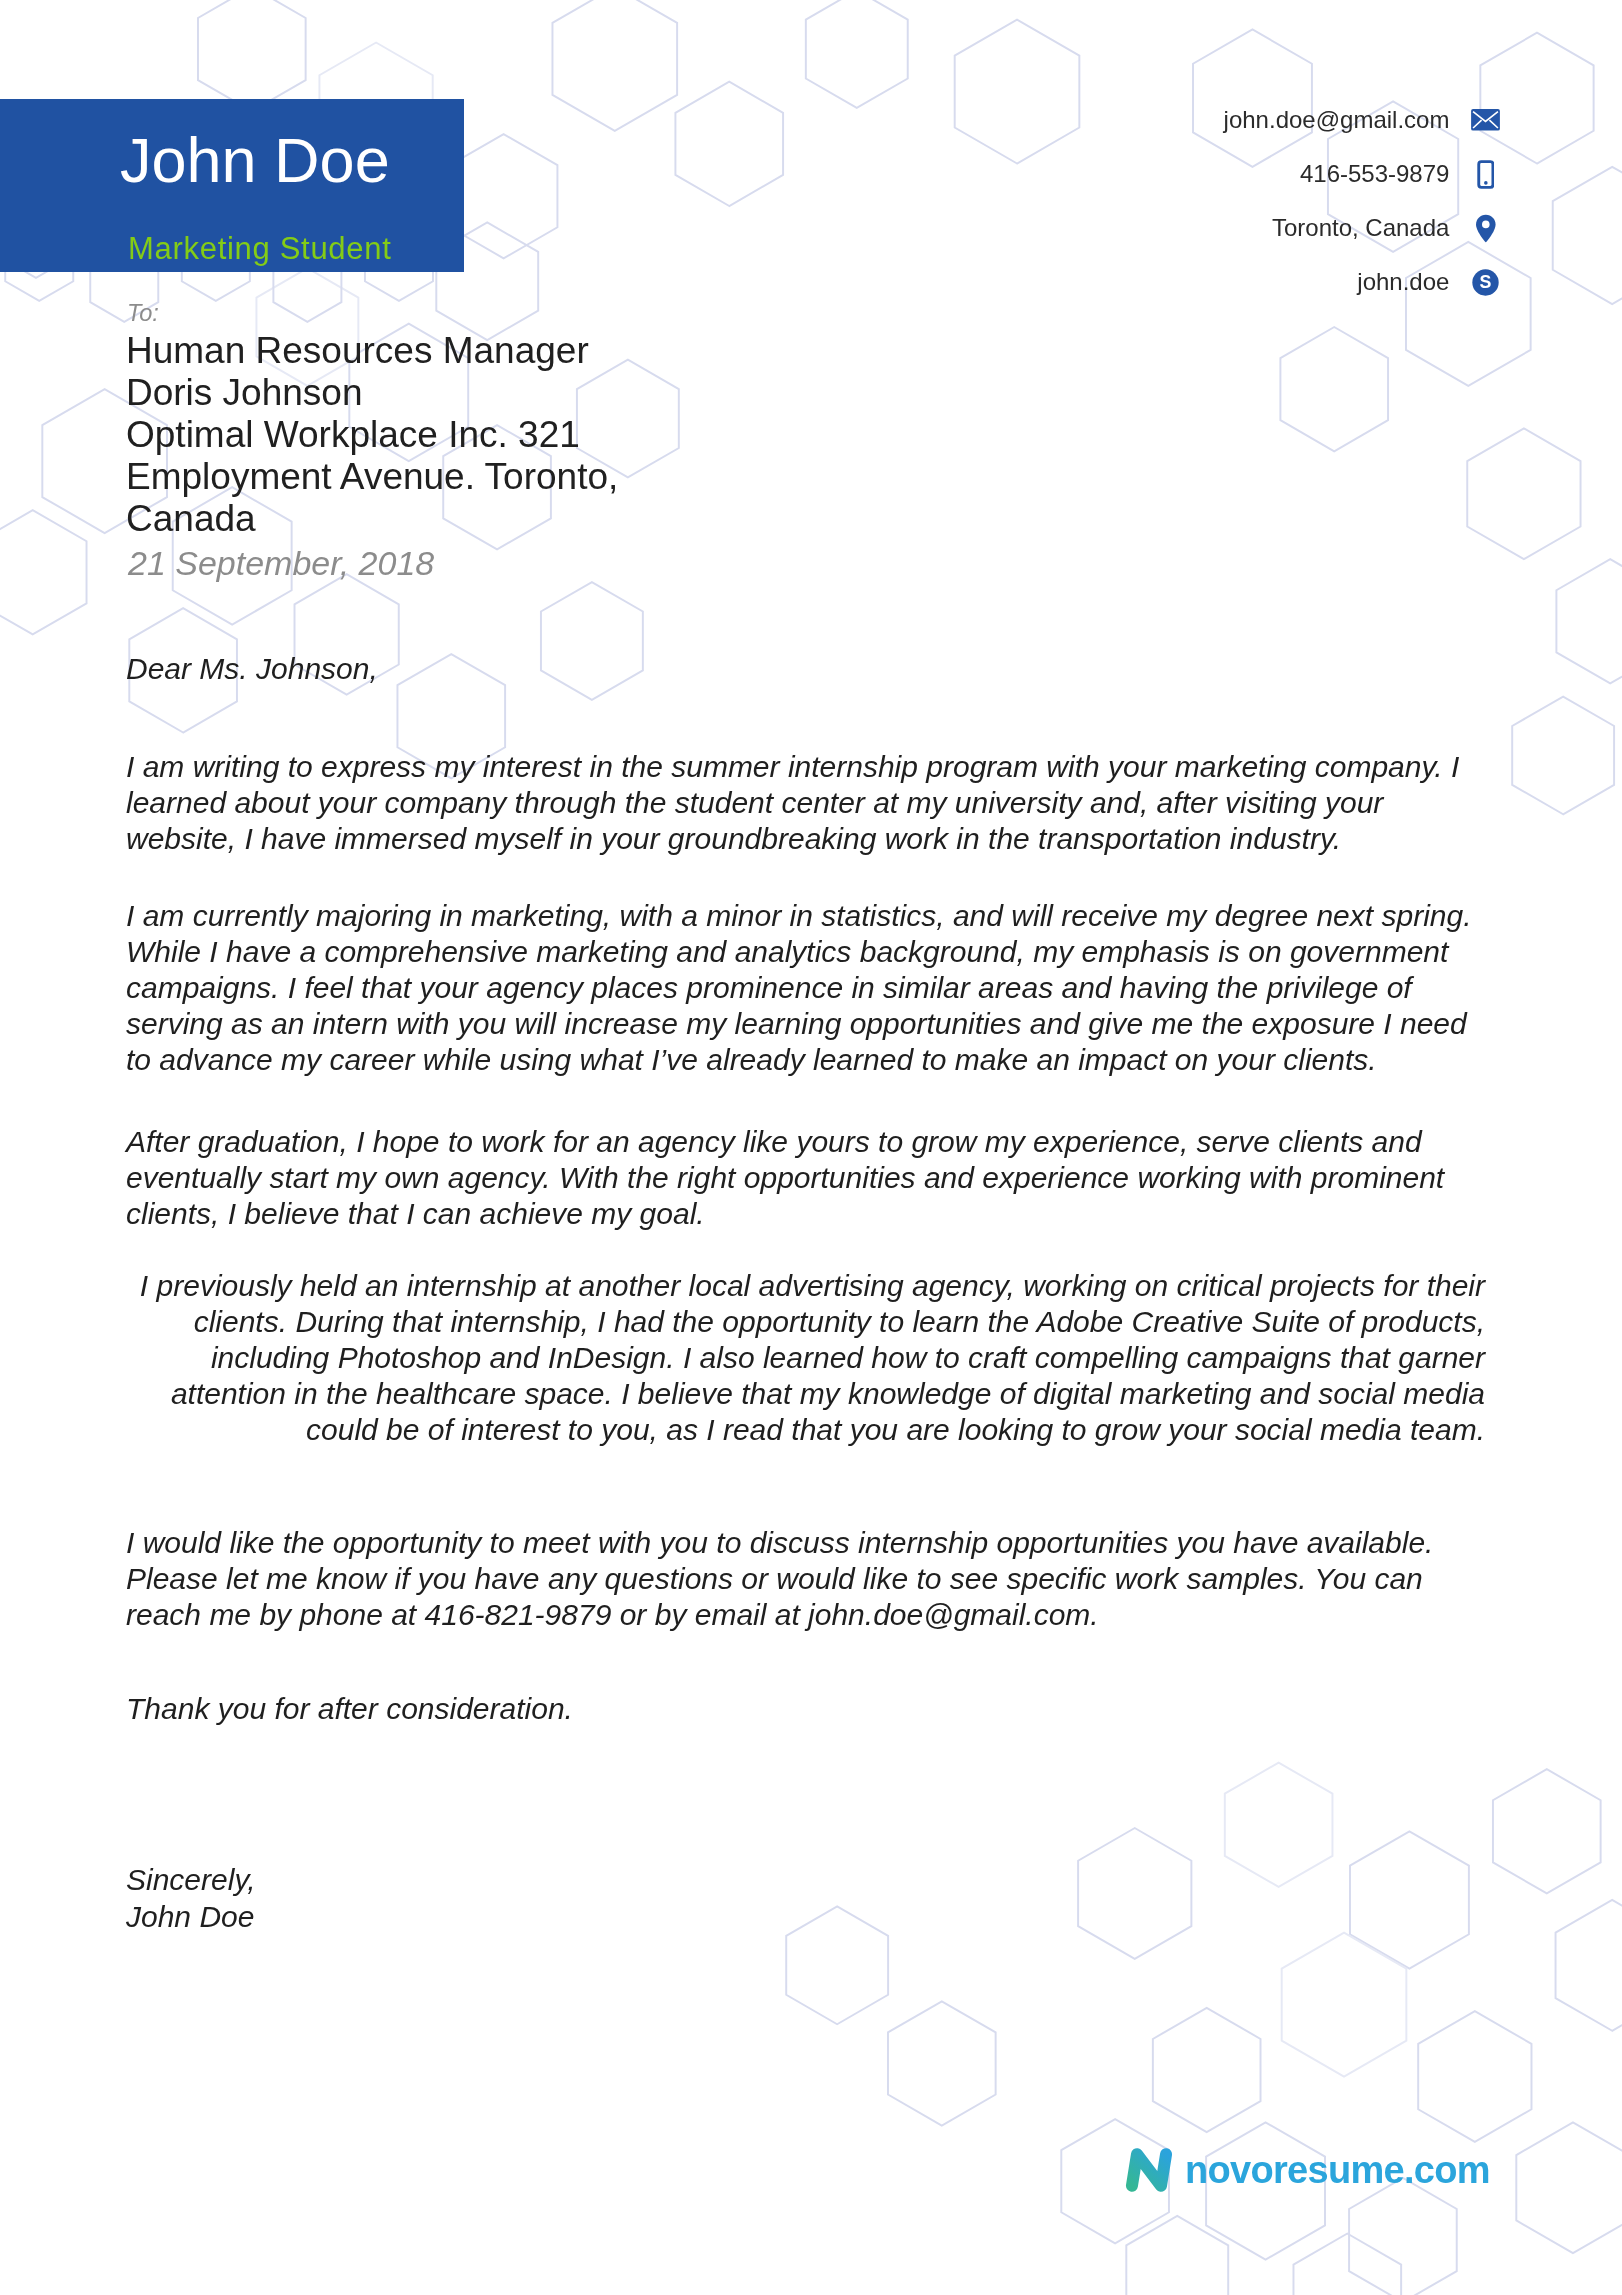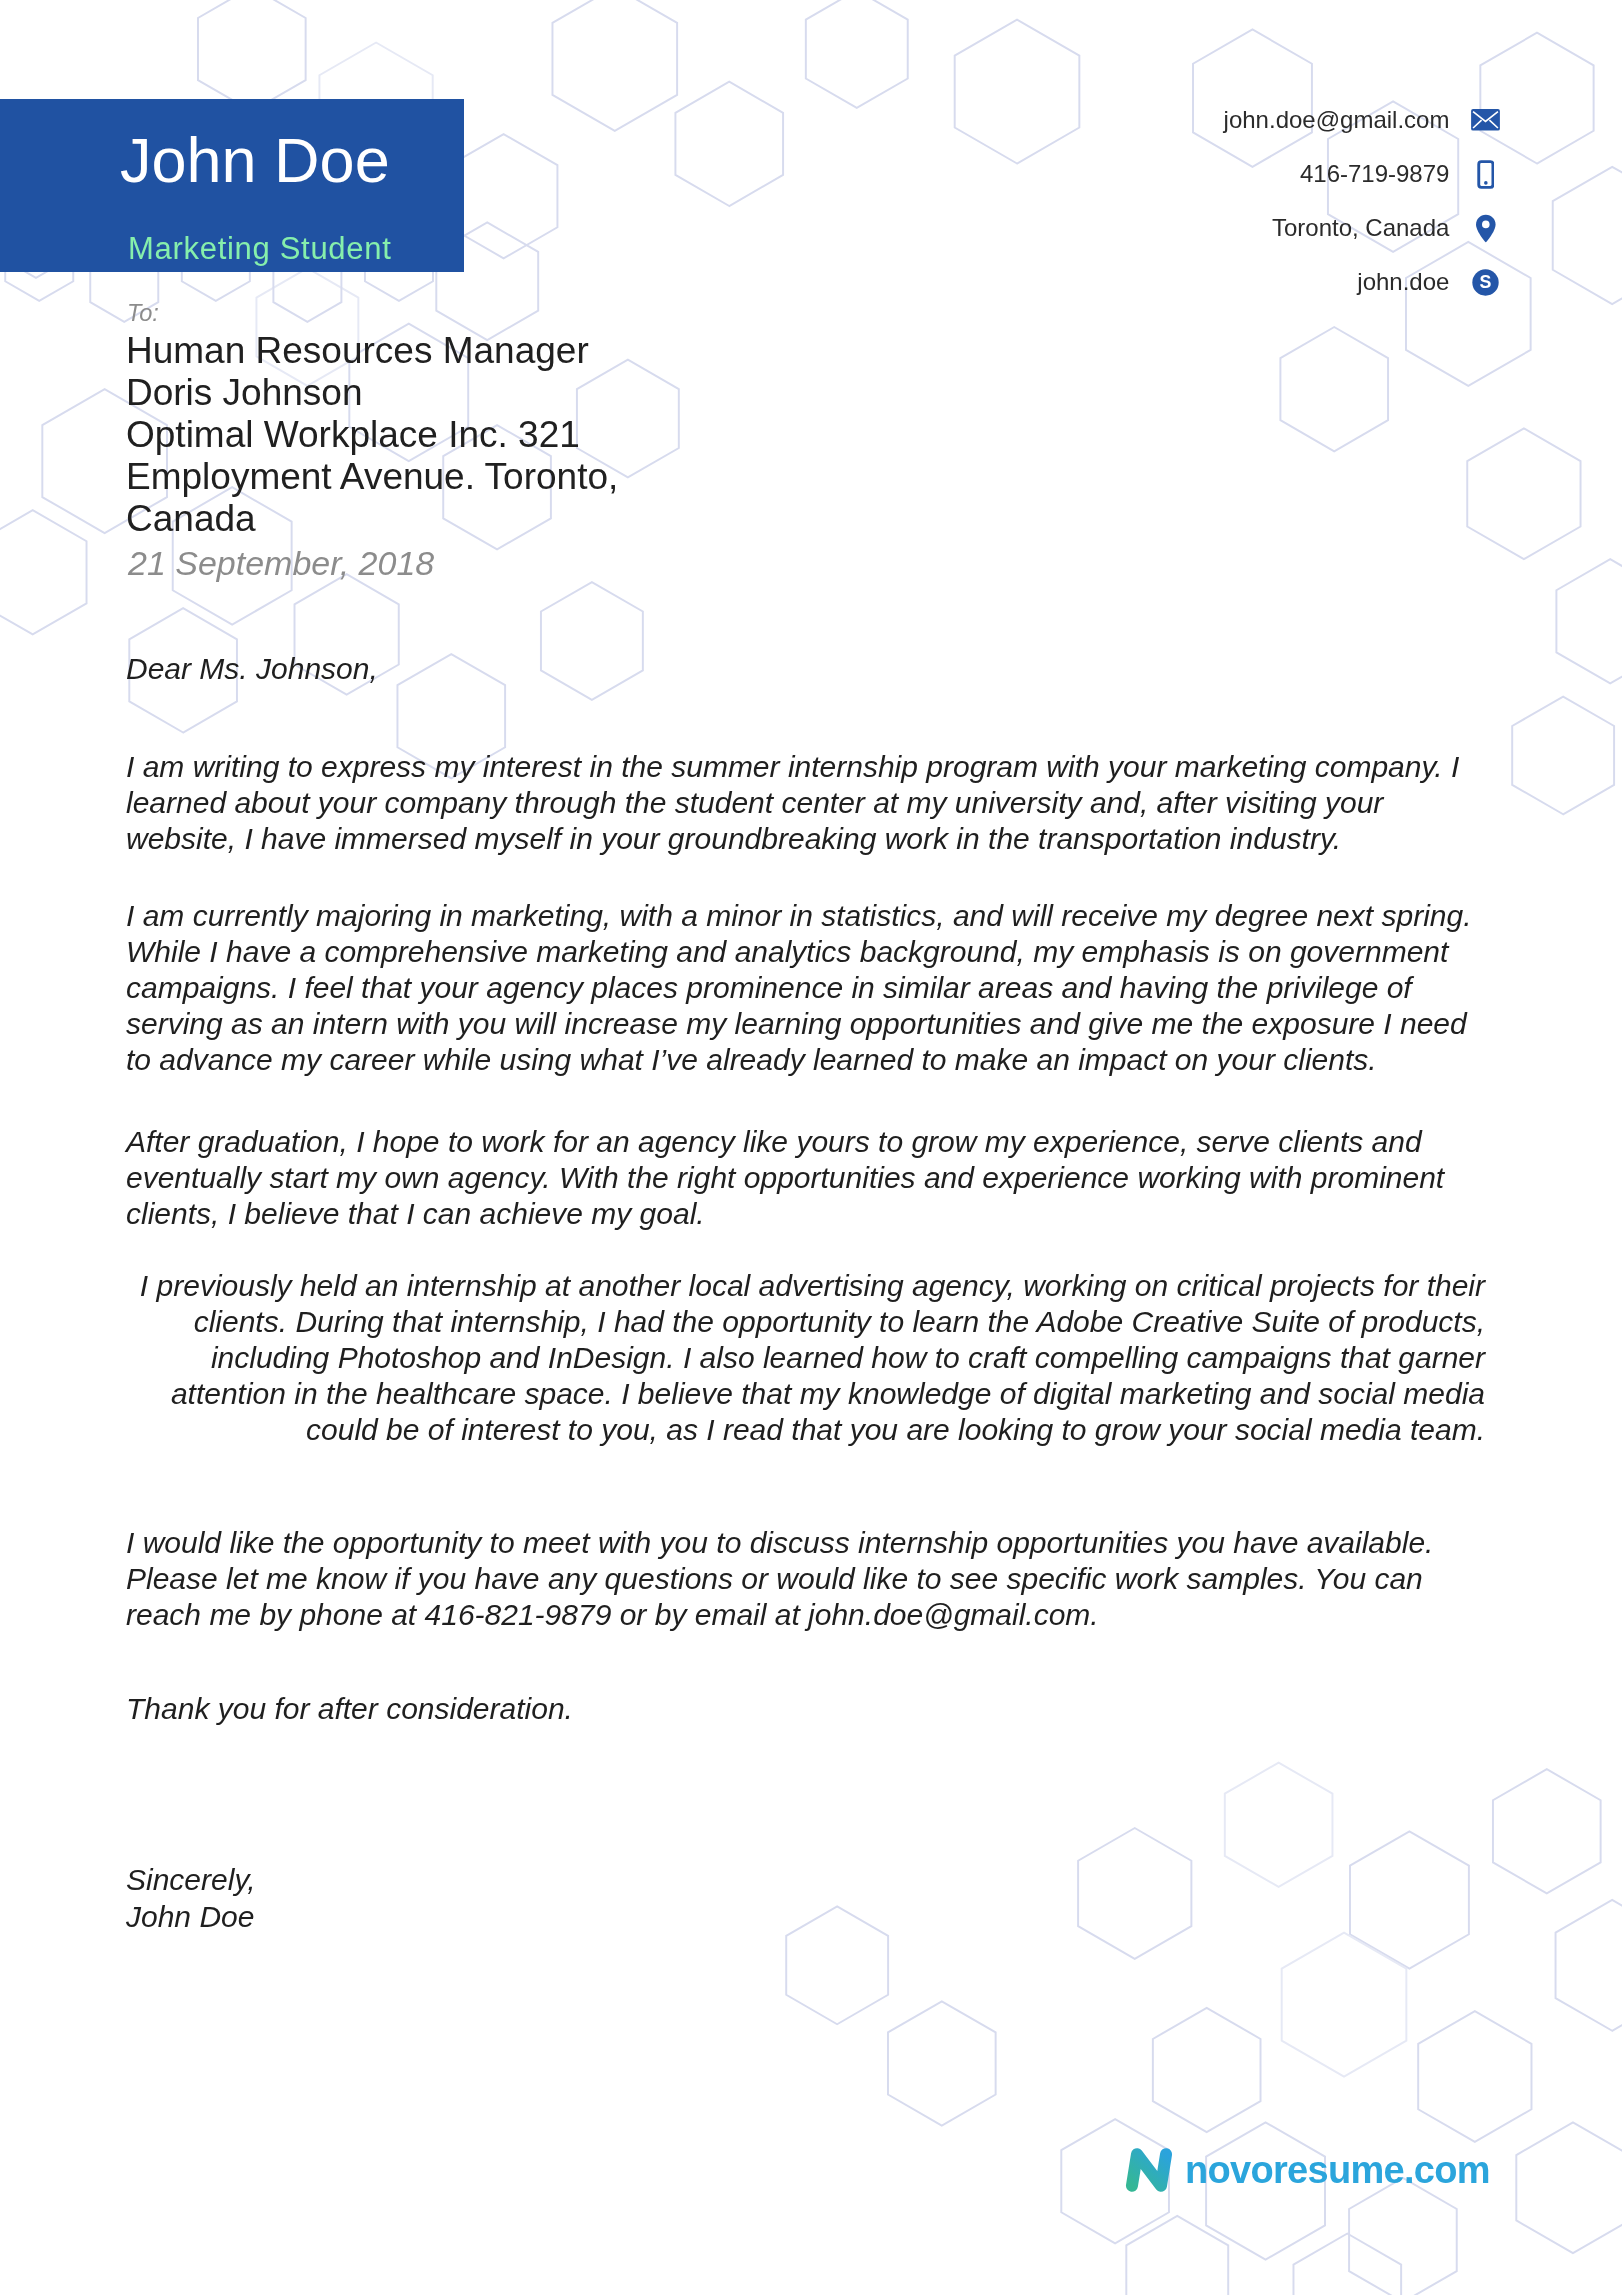--- a/index.html
+++ b/index.html
@@ -19,21 +19,21 @@
   .namebox{
     position:absolute;left:0;top:99px;width:464px;height:173px;
     background:var(--brand-blue,#2052A2);z-index:2;
   }
   .person-name{
     position:absolute;left:120px;top:29px;
     font-size:63px;line-height:65px;color:#fff;white-space:nowrap;
   }
   .person-title{
     position:absolute;left:128px;top:133px;
-    font-size:31px;line-height:34px;color:#86efac;white-space:nowrap;letter-spacing:0.7px;
+    font-size:31px;line-height:34px;color:#84cc16;white-space:nowrap;letter-spacing:0.7px;
   }
 
   
   .contact{position:absolute;top:93px;right:122px;z-index:3;}
   .contact-row{
     height:54px;display:flex;align-items:center;justify-content:flex-end;gap:21.6px;
   }
   .contact-label{font-size:24px;color:#2b2b2b;white-space:nowrap;}
   .contact-icon{width:29px;display:flex;justify-content:center;align-items:center;color:var(--icon-blue,#2456A8);}
 
@@ -134,21 +134,21 @@
         <span class="contact-label">john.doe@gmail.com</span>
         <span class="contact-icon">
           <svg width="29" height="21.6" viewBox="0 0 44 33">
             <rect width="44" height="33" rx="3" fill="currentColor"></rect>
             <path d="M3 4 L22 19 L41 4" stroke="#fff" stroke-width="2.5" fill="none"></path>
             <path d="M3 29 L16 17 M41 29 L28 17" stroke="#fff" stroke-width="2.5" fill="none"></path>
           </svg>
         </span>
       </div>
       <div class="contact-row">
-        <span class="contact-label">416-719-9879</span>
+        <span class="contact-label">416-553-9879</span>
         <span class="contact-icon">
           <svg width="17.7" height="29" viewBox="0 0 27 45">
             <rect x="2.5" y="2.5" width="22" height="40" rx="4" fill="none" stroke="currentColor" stroke-width="4.5"></rect>
             <circle cx="13.5" cy="35.5" r="2.8" fill="currentColor"></circle>
           </svg>
         </span>
       </div>
       <div class="contact-row">
         <span class="contact-label">Toronto, Canada</span>
         <span class="contact-icon">

